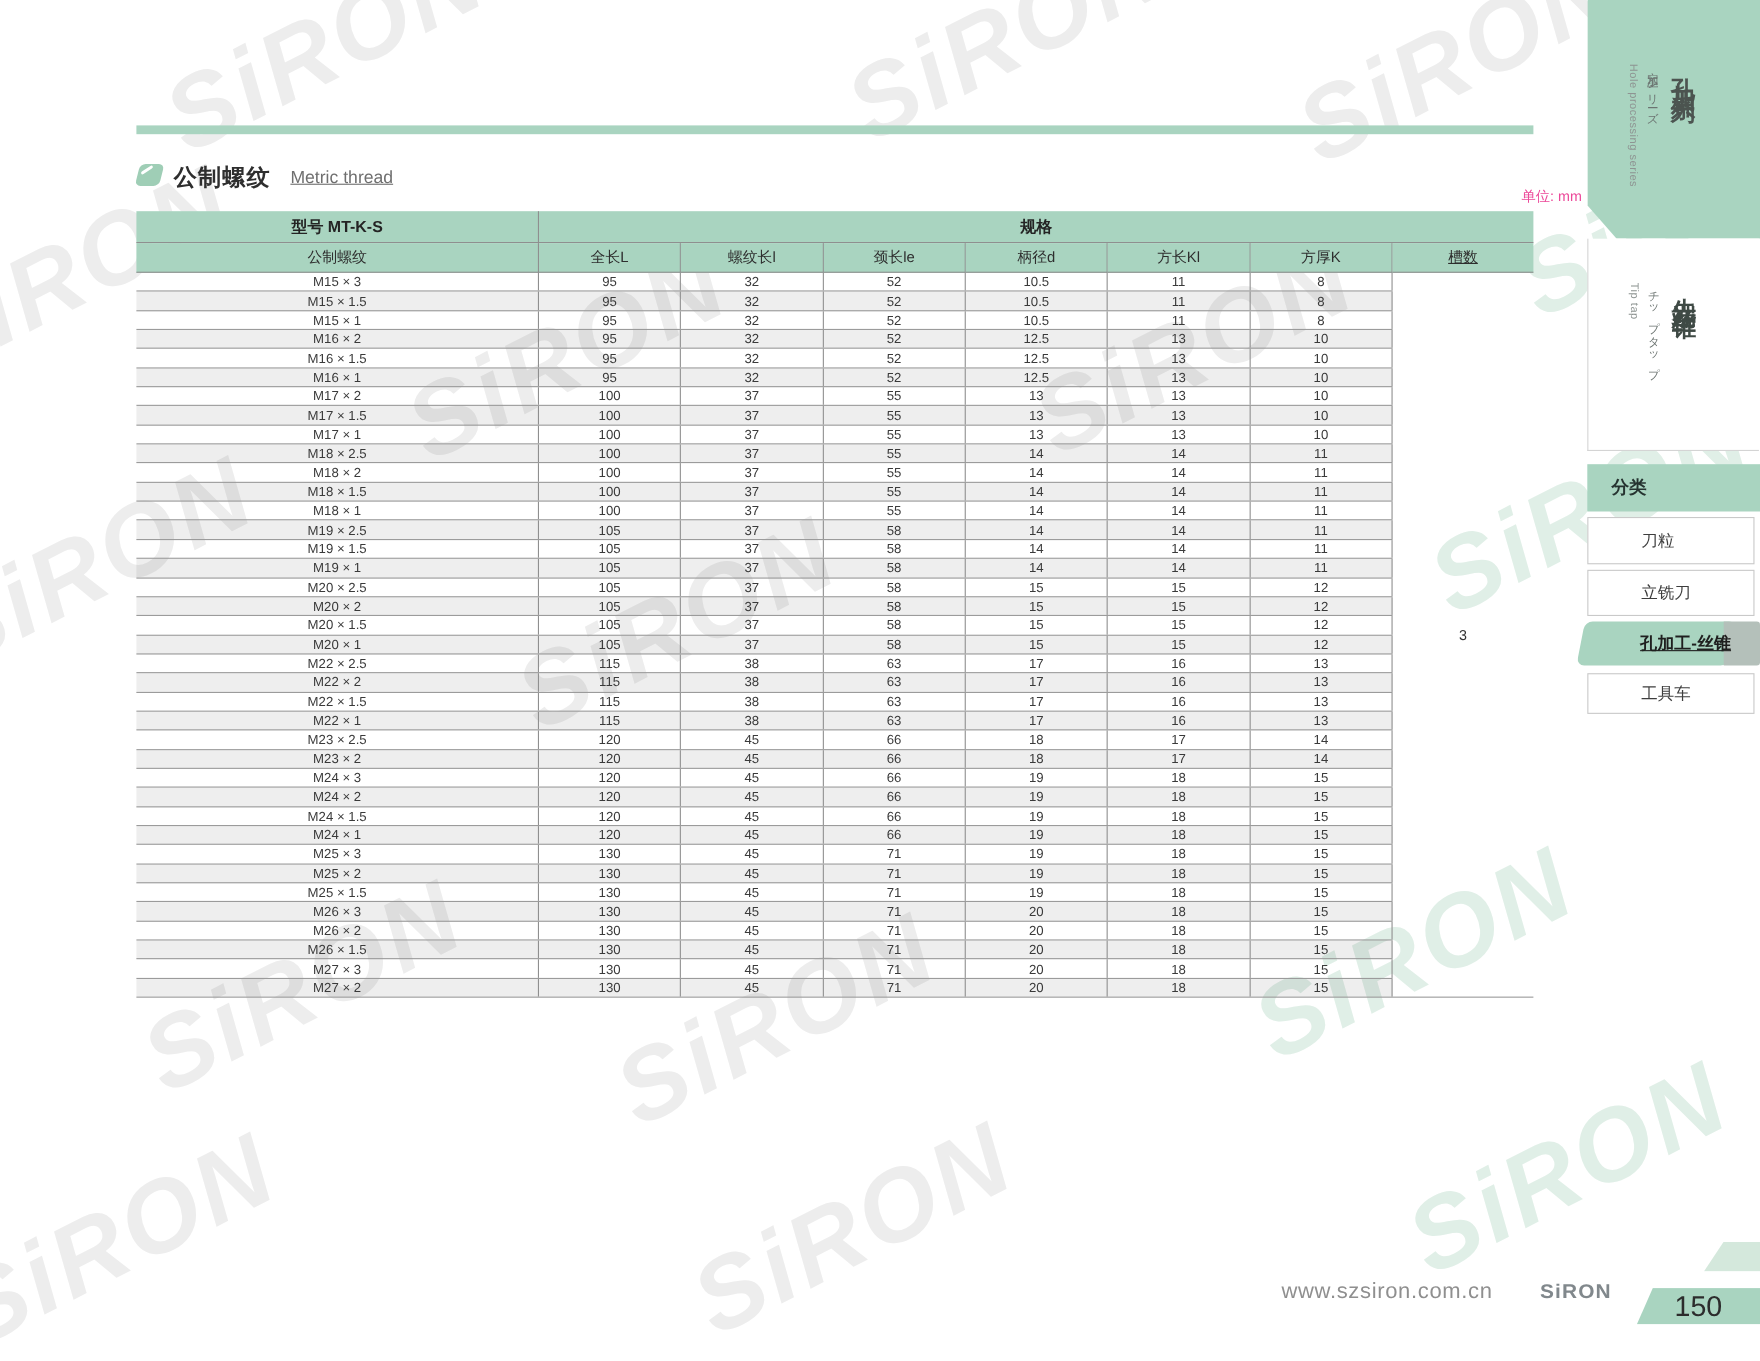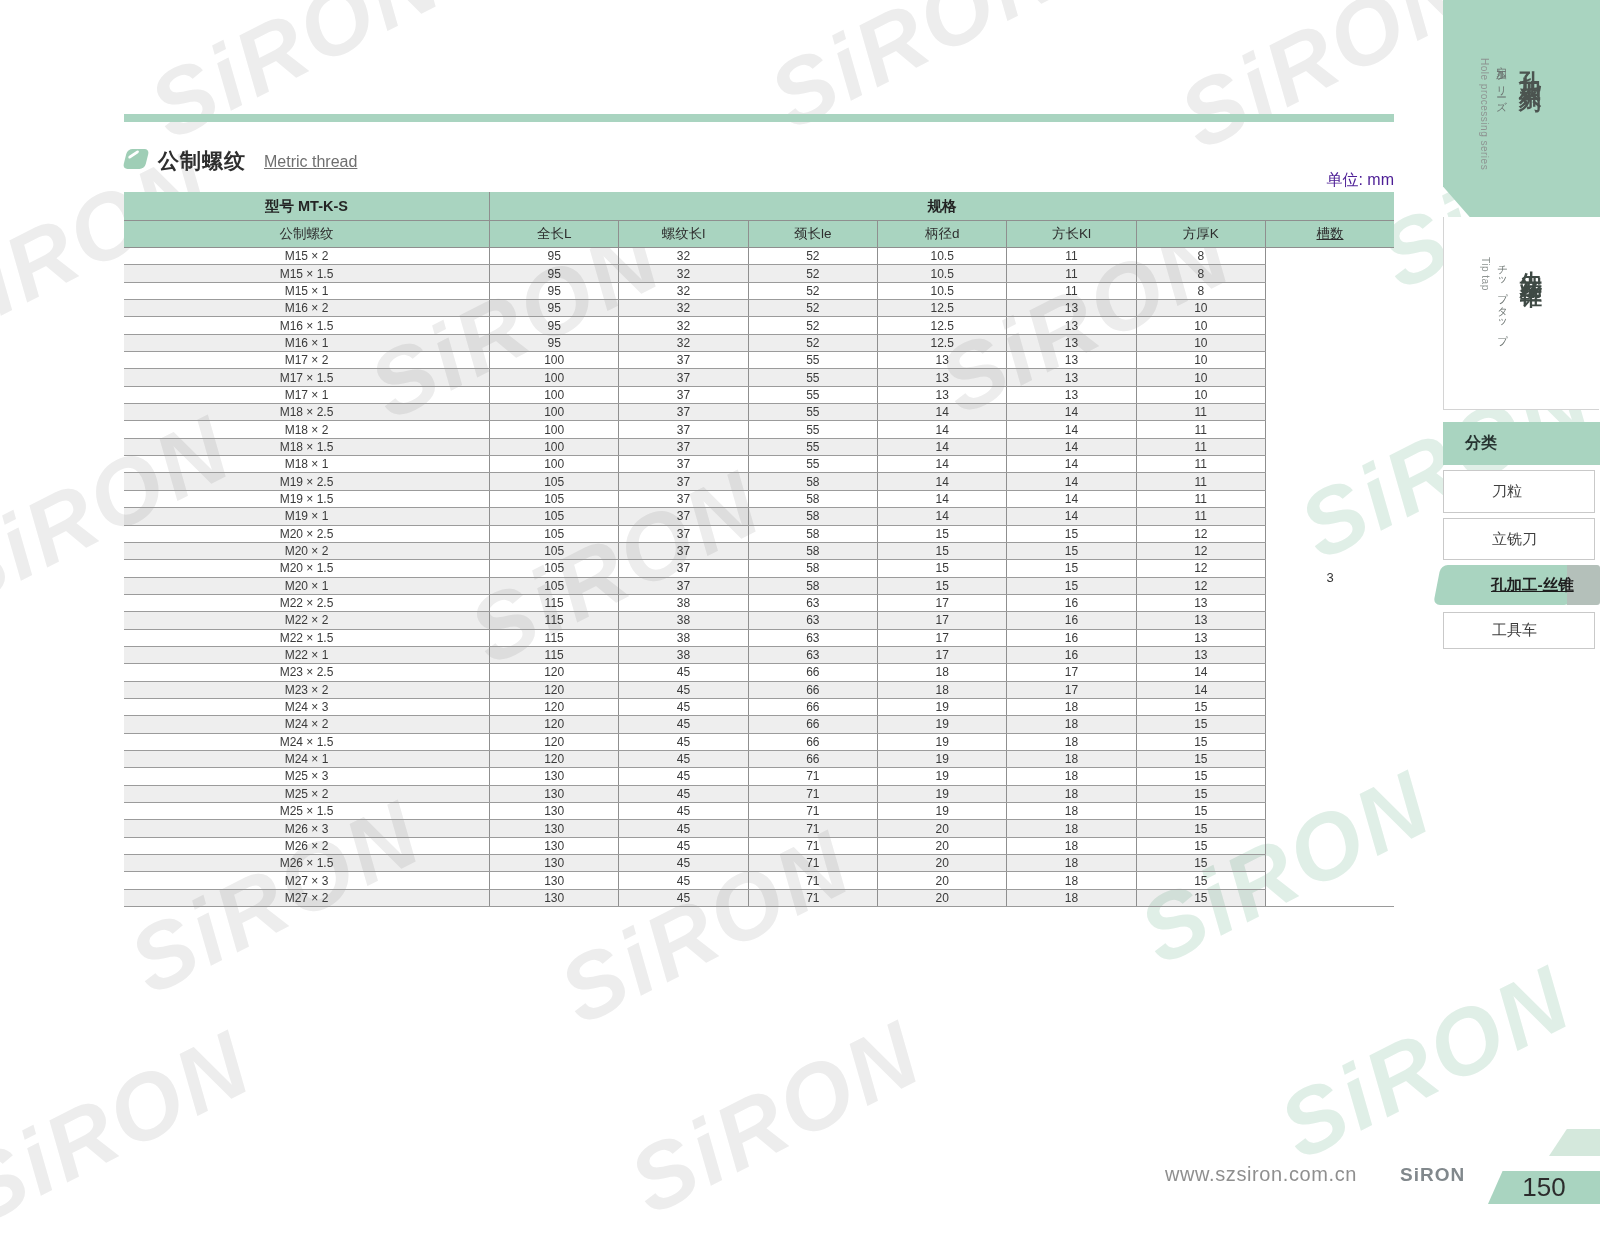--- a/index.html
+++ b/index.html
@@ -13,21 +13,21 @@
   .wm.green { color:#e0efe7; }
 
   
   .topbar { position:absolute; left:124px; top:114px; width:1270px; height:8px; background:var(--accent,#a9d4c0); }
   .title-icon { position:absolute; left:125px; top:149px; width:22px; height:20px;
                 background:#9fceb6; border-radius:5px; transform:skewX(-14deg); }
   .title-icon::after { content:''; position:absolute; left:2px; top:4px; width:11px; height:3px;
                        background:#fff; transform:rotate(-38deg); border-radius:2px; }
   .title { position:absolute; left:158px; top:147px; font-size:21px; font-weight:bold; color:#2e2e2e; letter-spacing:1px; }
   .subtitle { position:absolute; left:264px; top:153px; font-size:16px; color:#6f6f6f;text-decoration:underline; }
-  .unit { position:absolute; left:1260px; top:170px; width:134px; text-align:right; font-size:16px; color:#4c1d95; }
+  .unit { position:absolute; left:1304px; top:170px; width:134px; text-align:right; font-size:13px; color:#ec4899; }
 
   
   .table { position:absolute; left:124px; top:192px; width:1270px; }
   .h1row { display:flex; height:29px; }
   .h1c { background:var(--accent,#a9d4c0); font-weight:bold; font-size:14.5px; color:#242424;
          display:flex; align-items:center; justify-content:center; border-bottom:1px solid #8f8f8f; }
   .h1c.w0 { border-right:1px solid #8f8f8f; }
   .h1c.rest { flex:1; }
   .h2row { display:flex; height:27px; }
   .hc { background:var(--accent,#a9d4c0); font-size:13.5px; color:#2e2e2e;
@@ -126,21 +126,21 @@
         <div class="hc wm-col">螺纹长l</div>
         <div class="hc wm-col">颈长le</div>
         <div class="hc wm-col">柄径d</div>
         <div class="hc wm-col">方长Kl</div>
         <div class="hc wm-col">方厚K</div>
         <div class="hc w7">槽数</div>
       </div>
     <div class="bodywrap">
       <div class="rows" id="rows">
           <div class="t-row">
-            <div class="t-cell w0">M15 × 2</div>
+            <div class="t-cell w0">M15 × 3</div>
             <div class="t-cell wm-col">95</div>
             <div class="t-cell wm-col">32</div>
             <div class="t-cell wm-col">52</div>
             <div class="t-cell wm-col">10.5</div>
             <div class="t-cell wm-col">11</div>
             <div class="t-cell wm-col">8</div>
           </div>
           <div class="t-row alt">
             <div class="t-cell w0">M15 × 1.5</div>
             <div class="t-cell wm-col">95</div>

